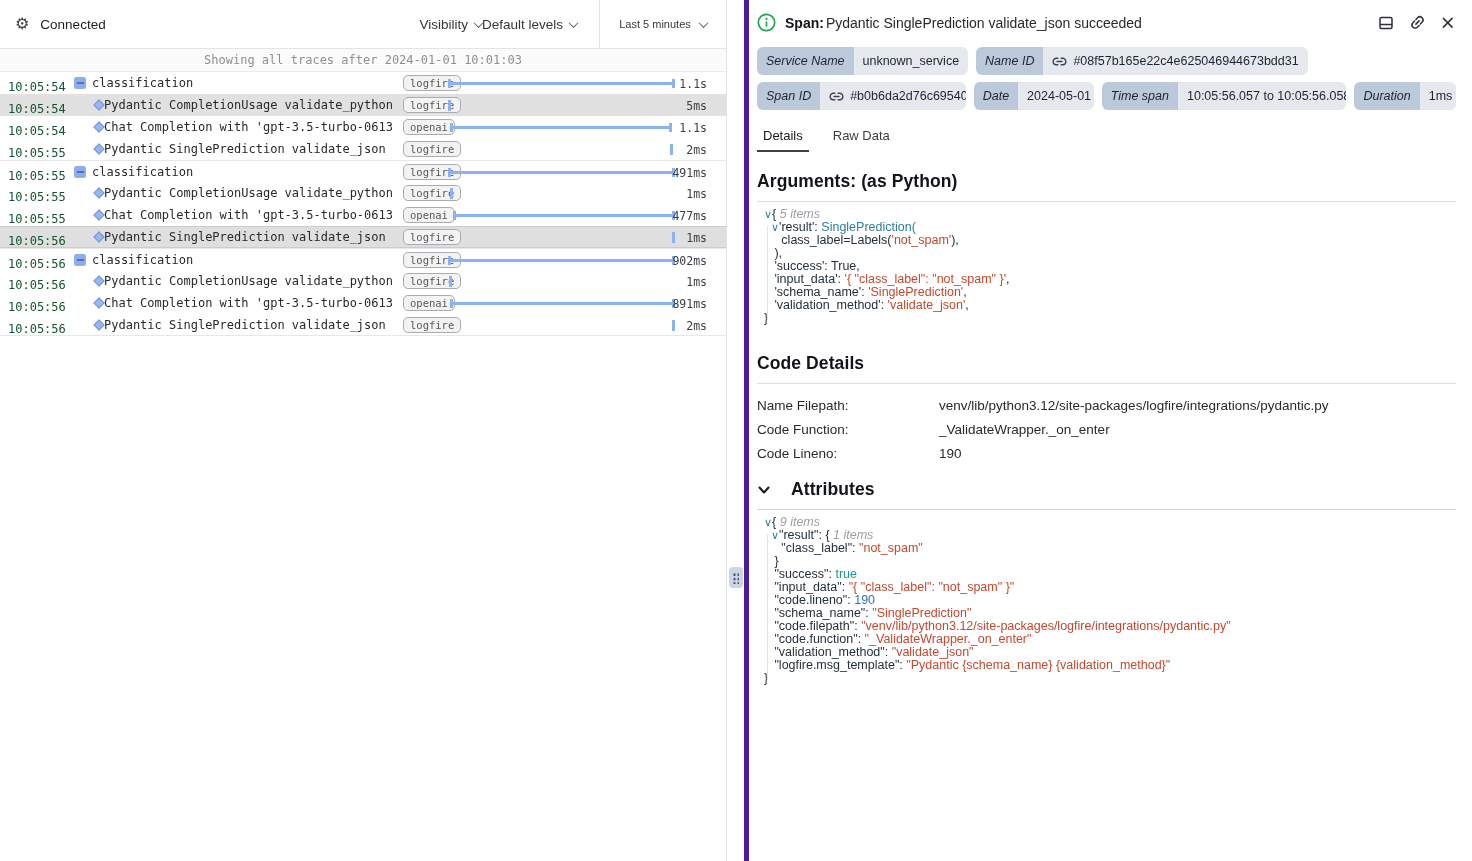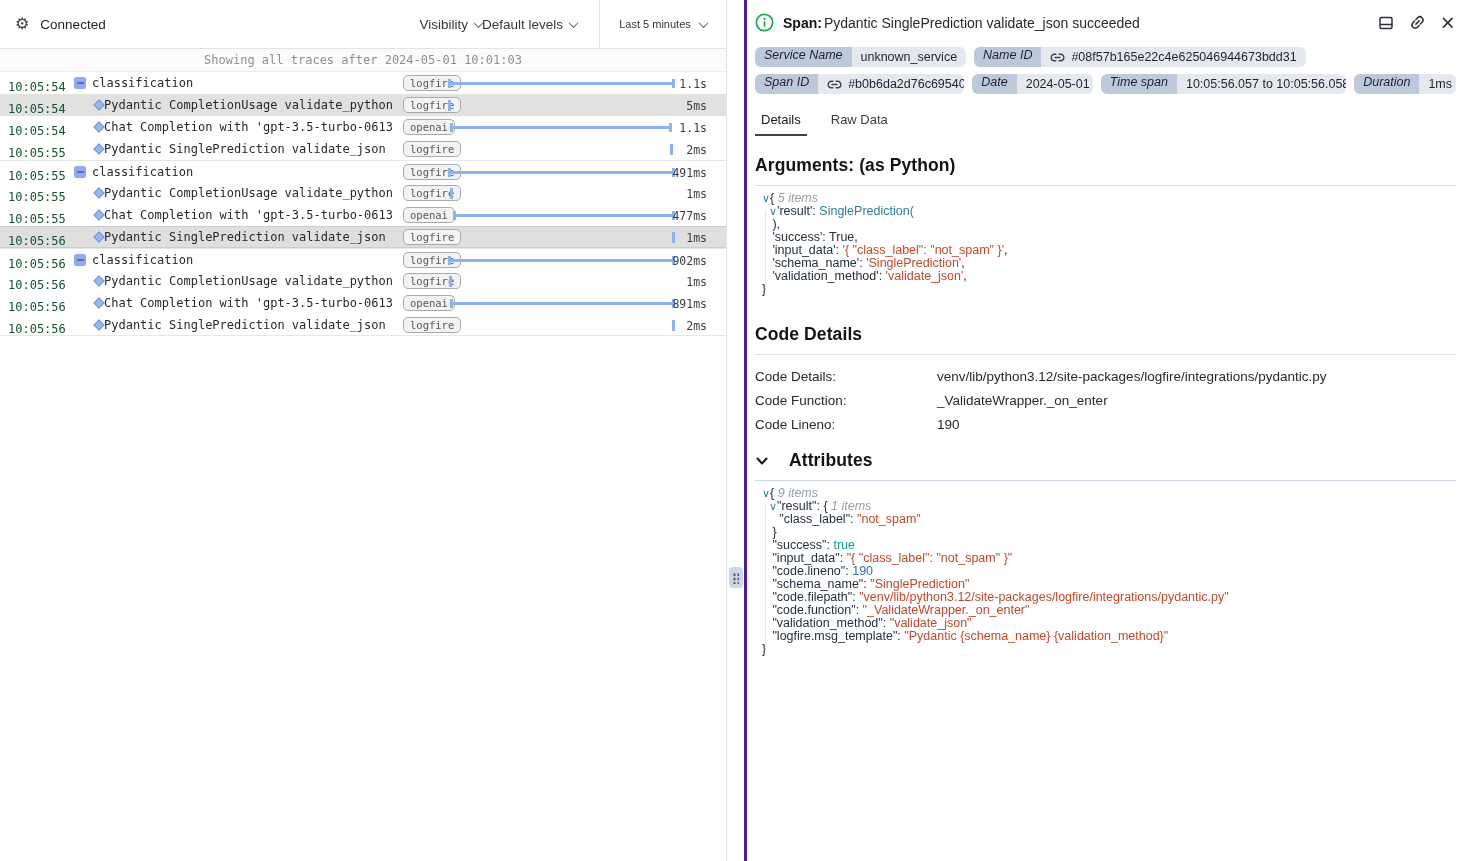--- a/index.html
+++ b/index.html
@@ -42,30 +42,30 @@
   .tdur { position:absolute; right:19px; top:5px; font-size:11.5px; color:#3a3e44; }
 
   
   .splitter { width:17px; flex:0 0 17px; position:relative; background:#fff; cursor:col-resize; }
   .grip { position:absolute; top:567px; left:1.5px; width:14px; height:21px; background:#ccd6e5; border-radius:4px; display:flex; align-items:center; justify-content:center; }
   .grip i { display:block; width:7px; height:12px;
             background-image:radial-gradient(circle, #4a5568 1px, transparent 1.3px);
             background-size:4px 4.4px; background-position:0.5px 0.5px; }
 
   
-  .right-pane { flex:1; border-left:3px solid #4c1d95; padding:0 16px 0 8px; overflow:hidden; }
+  .right-pane { flex:1; border-left:5px solid #4c1d95; padding:0 16px 0 8px; overflow:hidden; }
   .span-header { display:flex; align-items:center; gap:9px; padding-top:13px; }
   .span-title { font-size:14px; color:#26292e; }
   .span-title b { margin-right:2px; color:#111418; }
   .header-actions { margin-left:auto; display:flex; align-items:center; gap:15px; padding-right:2px; }
   .header-actions svg { cursor:pointer; display:block; }
   .badges { margin-top:15px; display:flex; flex-direction:column; gap:7px; }
   .badge-row { display:flex; gap:8px; }
   .badge { display:inline-flex; border-radius:6px; overflow:hidden; font-size:12.5px; white-space:nowrap; }
-  .badge-label { background:#bcc9db; color:#1d2430; font-style:italic; padding:1px 9px; }
+  .badge-label { background:#bcc9db; color:#1d2430; font-style:italic; padding:7px 9px; }
   .badge-value { background:#e5e8ed; color:#1d2430; padding:3px 9px; display:inline-flex; align-items:center; gap:6px; }
   .badge .link-icon { display:none; }
   .badge.linked .link-icon { display:block; }
   .tabs { display:flex; gap:18px; margin-top:16px; font-size:13px; color:#3a3f45; border-bottom:1px solid transparent; }
   .tab { padding:2px 6px 7px; cursor:pointer; }
   .tab.active { border-bottom:2px solid #3e434a; color:#16191d; }
   h2 { font-size:17.5px; font-weight:bold; color:#111418; margin:18px 0 9px; letter-spacing:.1px; }
   .attr-h { display:flex; align-items:center; gap:20px; cursor:pointer; }
   .hr { border-top:1px solid #dbe1e8; }
   .hr.blue { border-top:1px solid #ccd7e2; }
@@ -101,21 +101,21 @@
         <button class="menu-btn">
           <span>Default levels</span>
           <i class="chev-down"></i>
         </button>
       </div>
       <button class="time-range">
         <span>Last 5 minutes</span>
         <i class="chev-down"></i>
       </button>
     </div>
-    <div class="banner mono">Showing all traces after 2024-05-01 10:01:03</div>
+    <div class="banner mono">Showing all traces after 2024-01-01 10:01:03</div>
     <div class="trace-list mono">
   <div class="trow parent">
     <span class="ttime">10:05:54</span>
     <span class="ticon icon-minus"></span>
     <span class="tname">classification</span>
     <span class="ttag">logfire</span>
     <span class="tbar">
             <i class="tbar-el bar-range" style="left: 0%; width: 100%;"></i>
           </span>
     <span class="tdur">1.1s</span>
@@ -332,32 +332,33 @@
     <nav class="tabs">
       <div class="tab active">Details</div>
       <div class="tab">Raw Data</div>
     </nav>
 
     <h2>Arguments: (as Python)</h2>
     <div class="hr"></div>
     <div class="code">
         <div class="code-line"><span class="tok-chev">∨</span><span class="tok-plain">{ </span><span class="tok-muted">5 items</span></div>
         <div class="code-line"><span class="tok-plain">  </span><span class="tok-chev">∨</span><span class="tok-plain">'result': </span><span class="tok-call">SinglePrediction(</span></div>
+        <div class="code-line"><span class="tok-plain">     class_label=Labels(</span><span class="tok-str">'not_spam'</span><span class="tok-plain">),</span></div>
         <div class="code-line"><span class="tok-plain">   ),</span></div>
         <div class="code-line"><span class="tok-plain">   'success': True,</span></div>
         <div class="code-line"><span class="tok-plain">   'input_data': </span><span class="tok-str">'{ "class_label": "not_spam" }'</span><span class="tok-plain">,</span></div>
         <div class="code-line"><span class="tok-plain">   'schema_name': </span><span class="tok-str">'SinglePrediction'</span><span class="tok-plain">,</span></div>
         <div class="code-line"><span class="tok-plain">   'validation_method': </span><span class="tok-str">'validate_json'</span><span class="tok-plain">,</span></div>
         <div class="code-line"><span class="tok-plain">}</span></div>
       </div>
 
     <h2>Code Details</h2>
     <div class="hr"></div>
     <div class="kv-grid">
-      <span>Code Details:</span>
+      <span>Name Filepath:</span>
       <span>venv/lib/python3.12/site-packages/logfire/integrations/pydantic.py</span>
       <span>Code Function:</span>
       <span>_ValidateWrapper._on_enter</span>
       <span>Code Lineno:</span>
       <span>190</span>
     </div>
 
     <h2 class="attr-h">
       <svg viewBox="0 0 14 14" width="14" height="14">
         <path d="M2.5 4.5 L7 9.5 L11.5 4.5" fill="none" stroke="#16191d" stroke-width="2" stroke-linecap="round" stroke-linejoin="round"></path>

